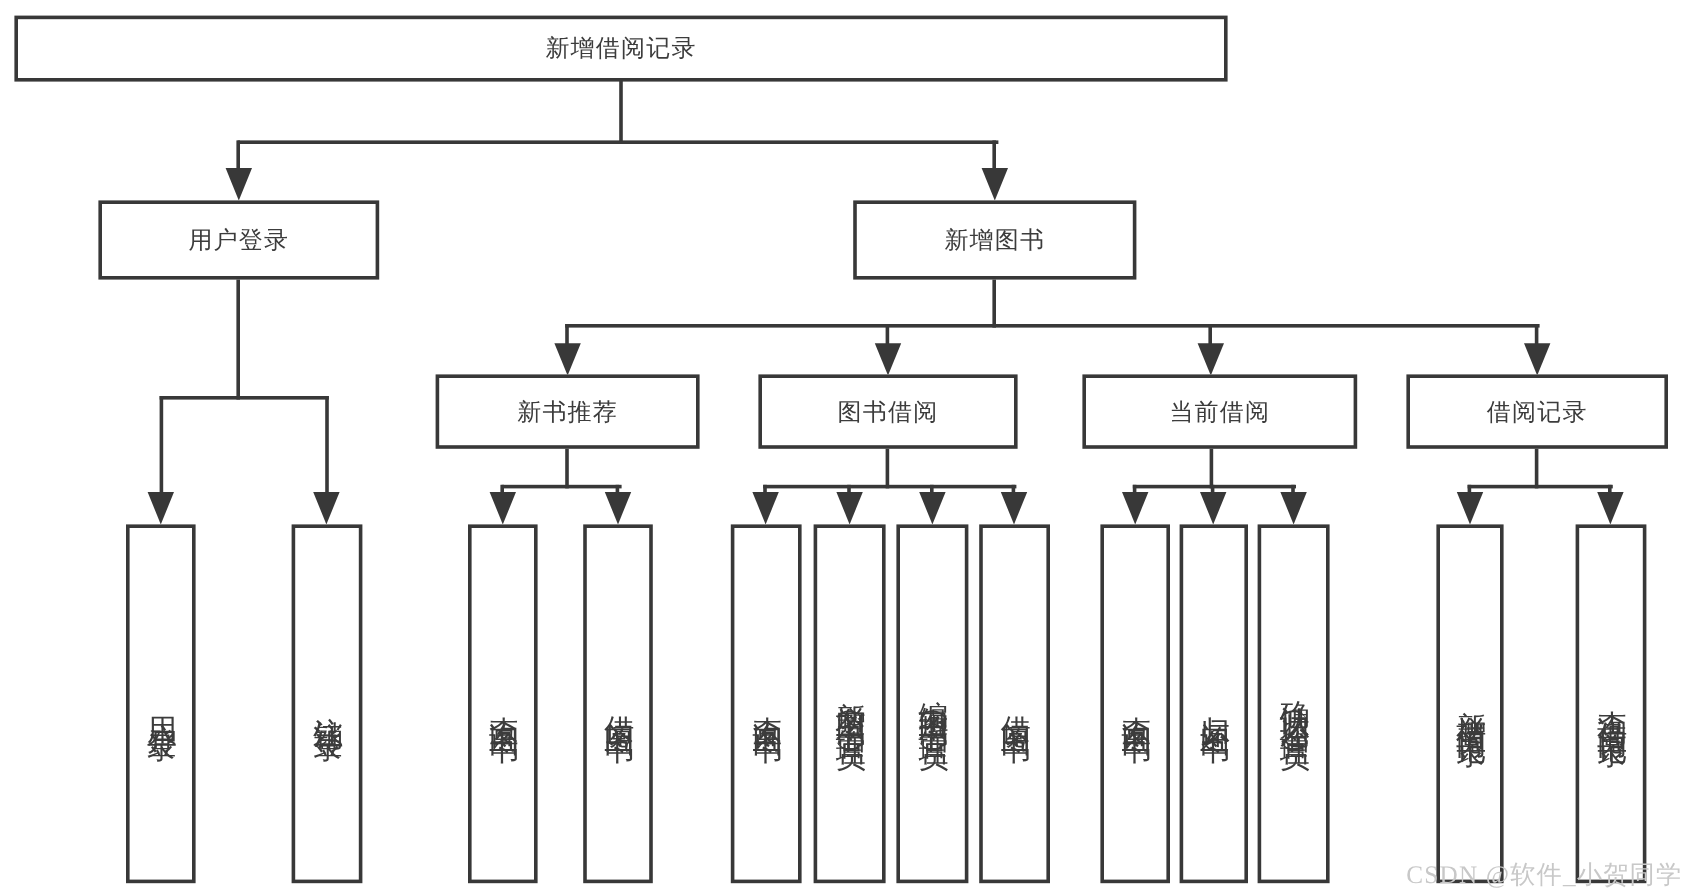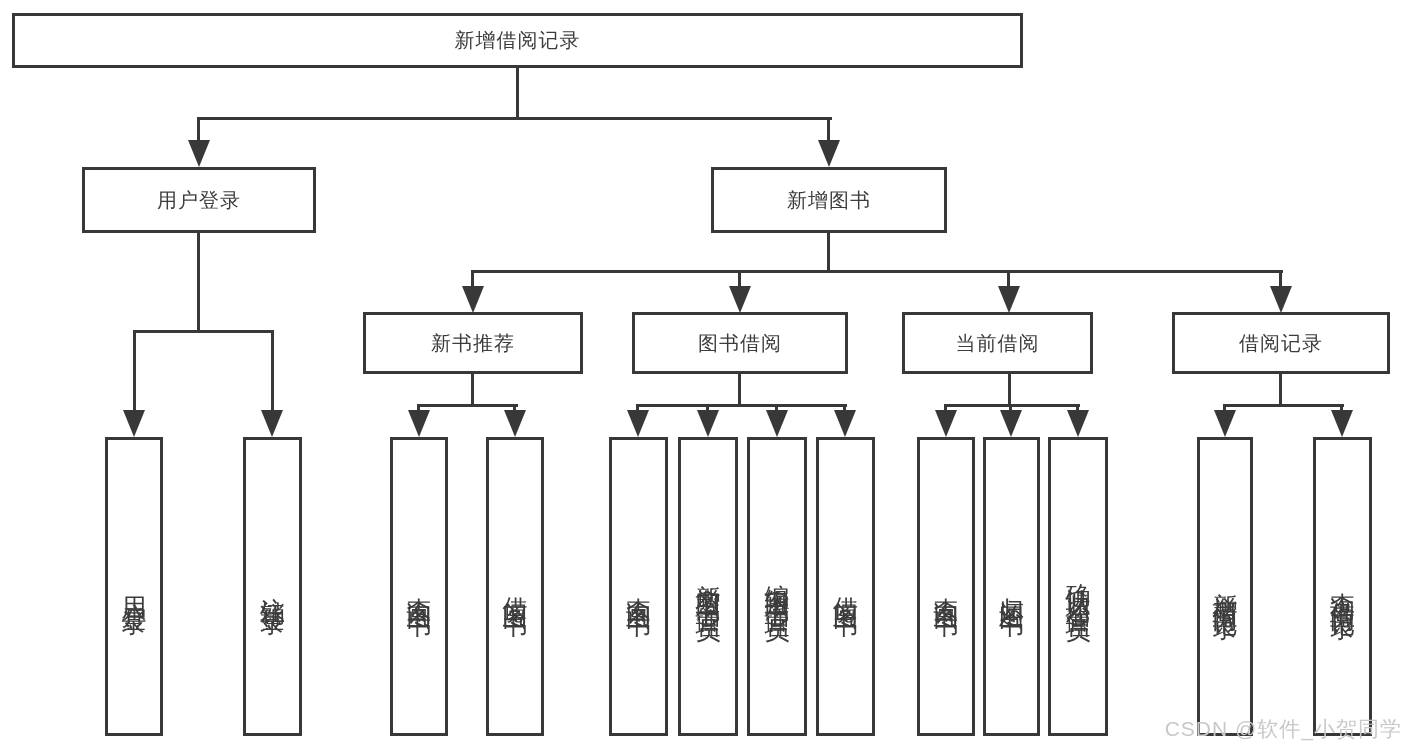--- a/index.html
+++ b/index.html
@@ -53,20 +53,21 @@
   }
   .watermark {
     position: absolute;
     right: 3px;
     bottom: 4px;
     font-size: 21px;
     letter-spacing: 1px;
     color: var(--wm);
     z-index: 5;
     white-space: nowrap;
+    font-family: Liberation Serif, serif;
   }
 </style>
 </head>
 <body>
 
 <div id="canvas">
 
   <div class="box h" style="left:12px; top:13px; width:1011px; height:55px;">
     <span>新增借阅记录</span>
   </div>
@@ -102,21 +103,21 @@
   <div class="arr" style="left:998px; top:286px;"></div>
   <div class="ln" style="left:1279px; top:270px; width:3px; height:18px;"></div>
   <div class="arr" style="left:1270px; top:286px;"></div>
 
   <div class="box h" style="left:632px; top:312px; width:216px; height:62px;">
     <span>图书借阅</span>
   </div>
   <div class="box h" style="left:363px; top:312px; width:220px; height:62px;">
     <span>新书推荐</span>
   </div>
-  <div class="box h" style="left:902px; top:312px; width:191px; height:62px;">
+  <div class="box h" style="left:902px; top:312px; width:229px; height:62px;">
     <span>当前借阅</span>
   </div>
   <div class="box h" style="left:1172px; top:312px; width:218px; height:62px;text-align:center;">
     <span>借阅记录</span>
   </div>
 
   <div class="ln" style="left:471px; top:374px; width:3px; height:33px;"></div>
   <div class="ln" style="left:418px; top:404px; width:100px; height:3px;"></div>
   <div class="ln" style="left:417px; top:404px; width:3px; height:10px;"></div>
   <div class="arr" style="left:408px; top:410px;"></div>

